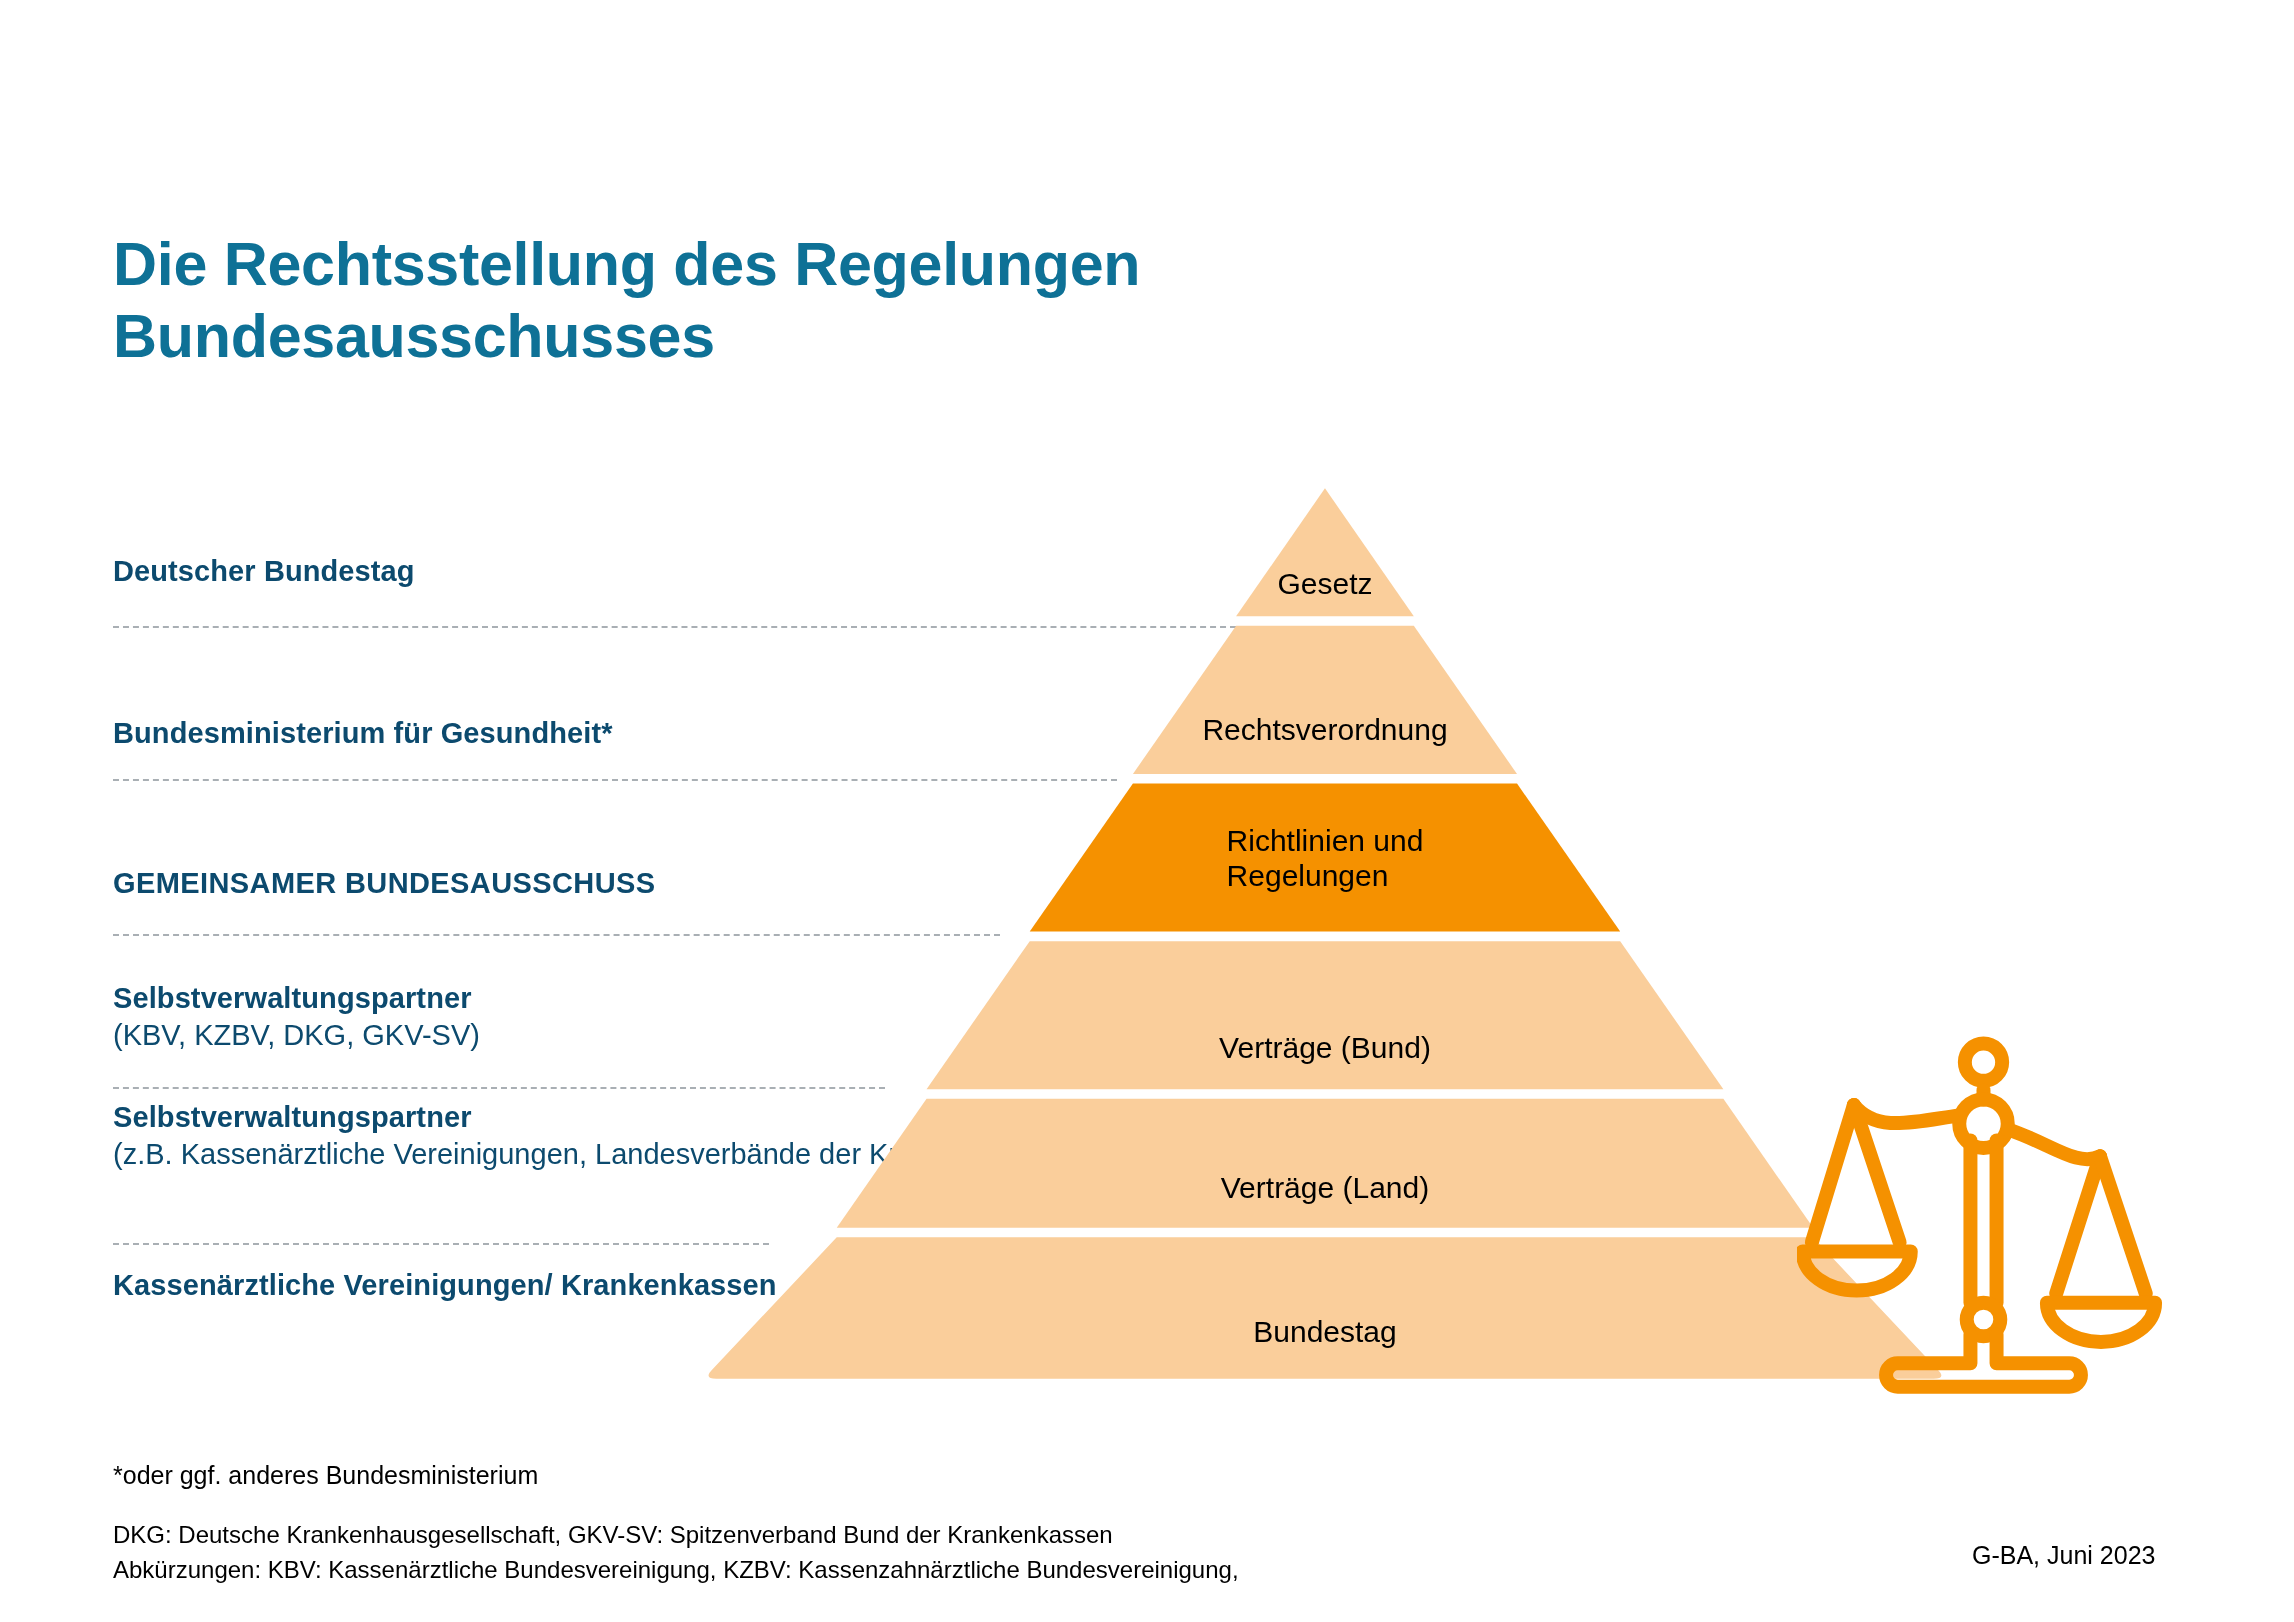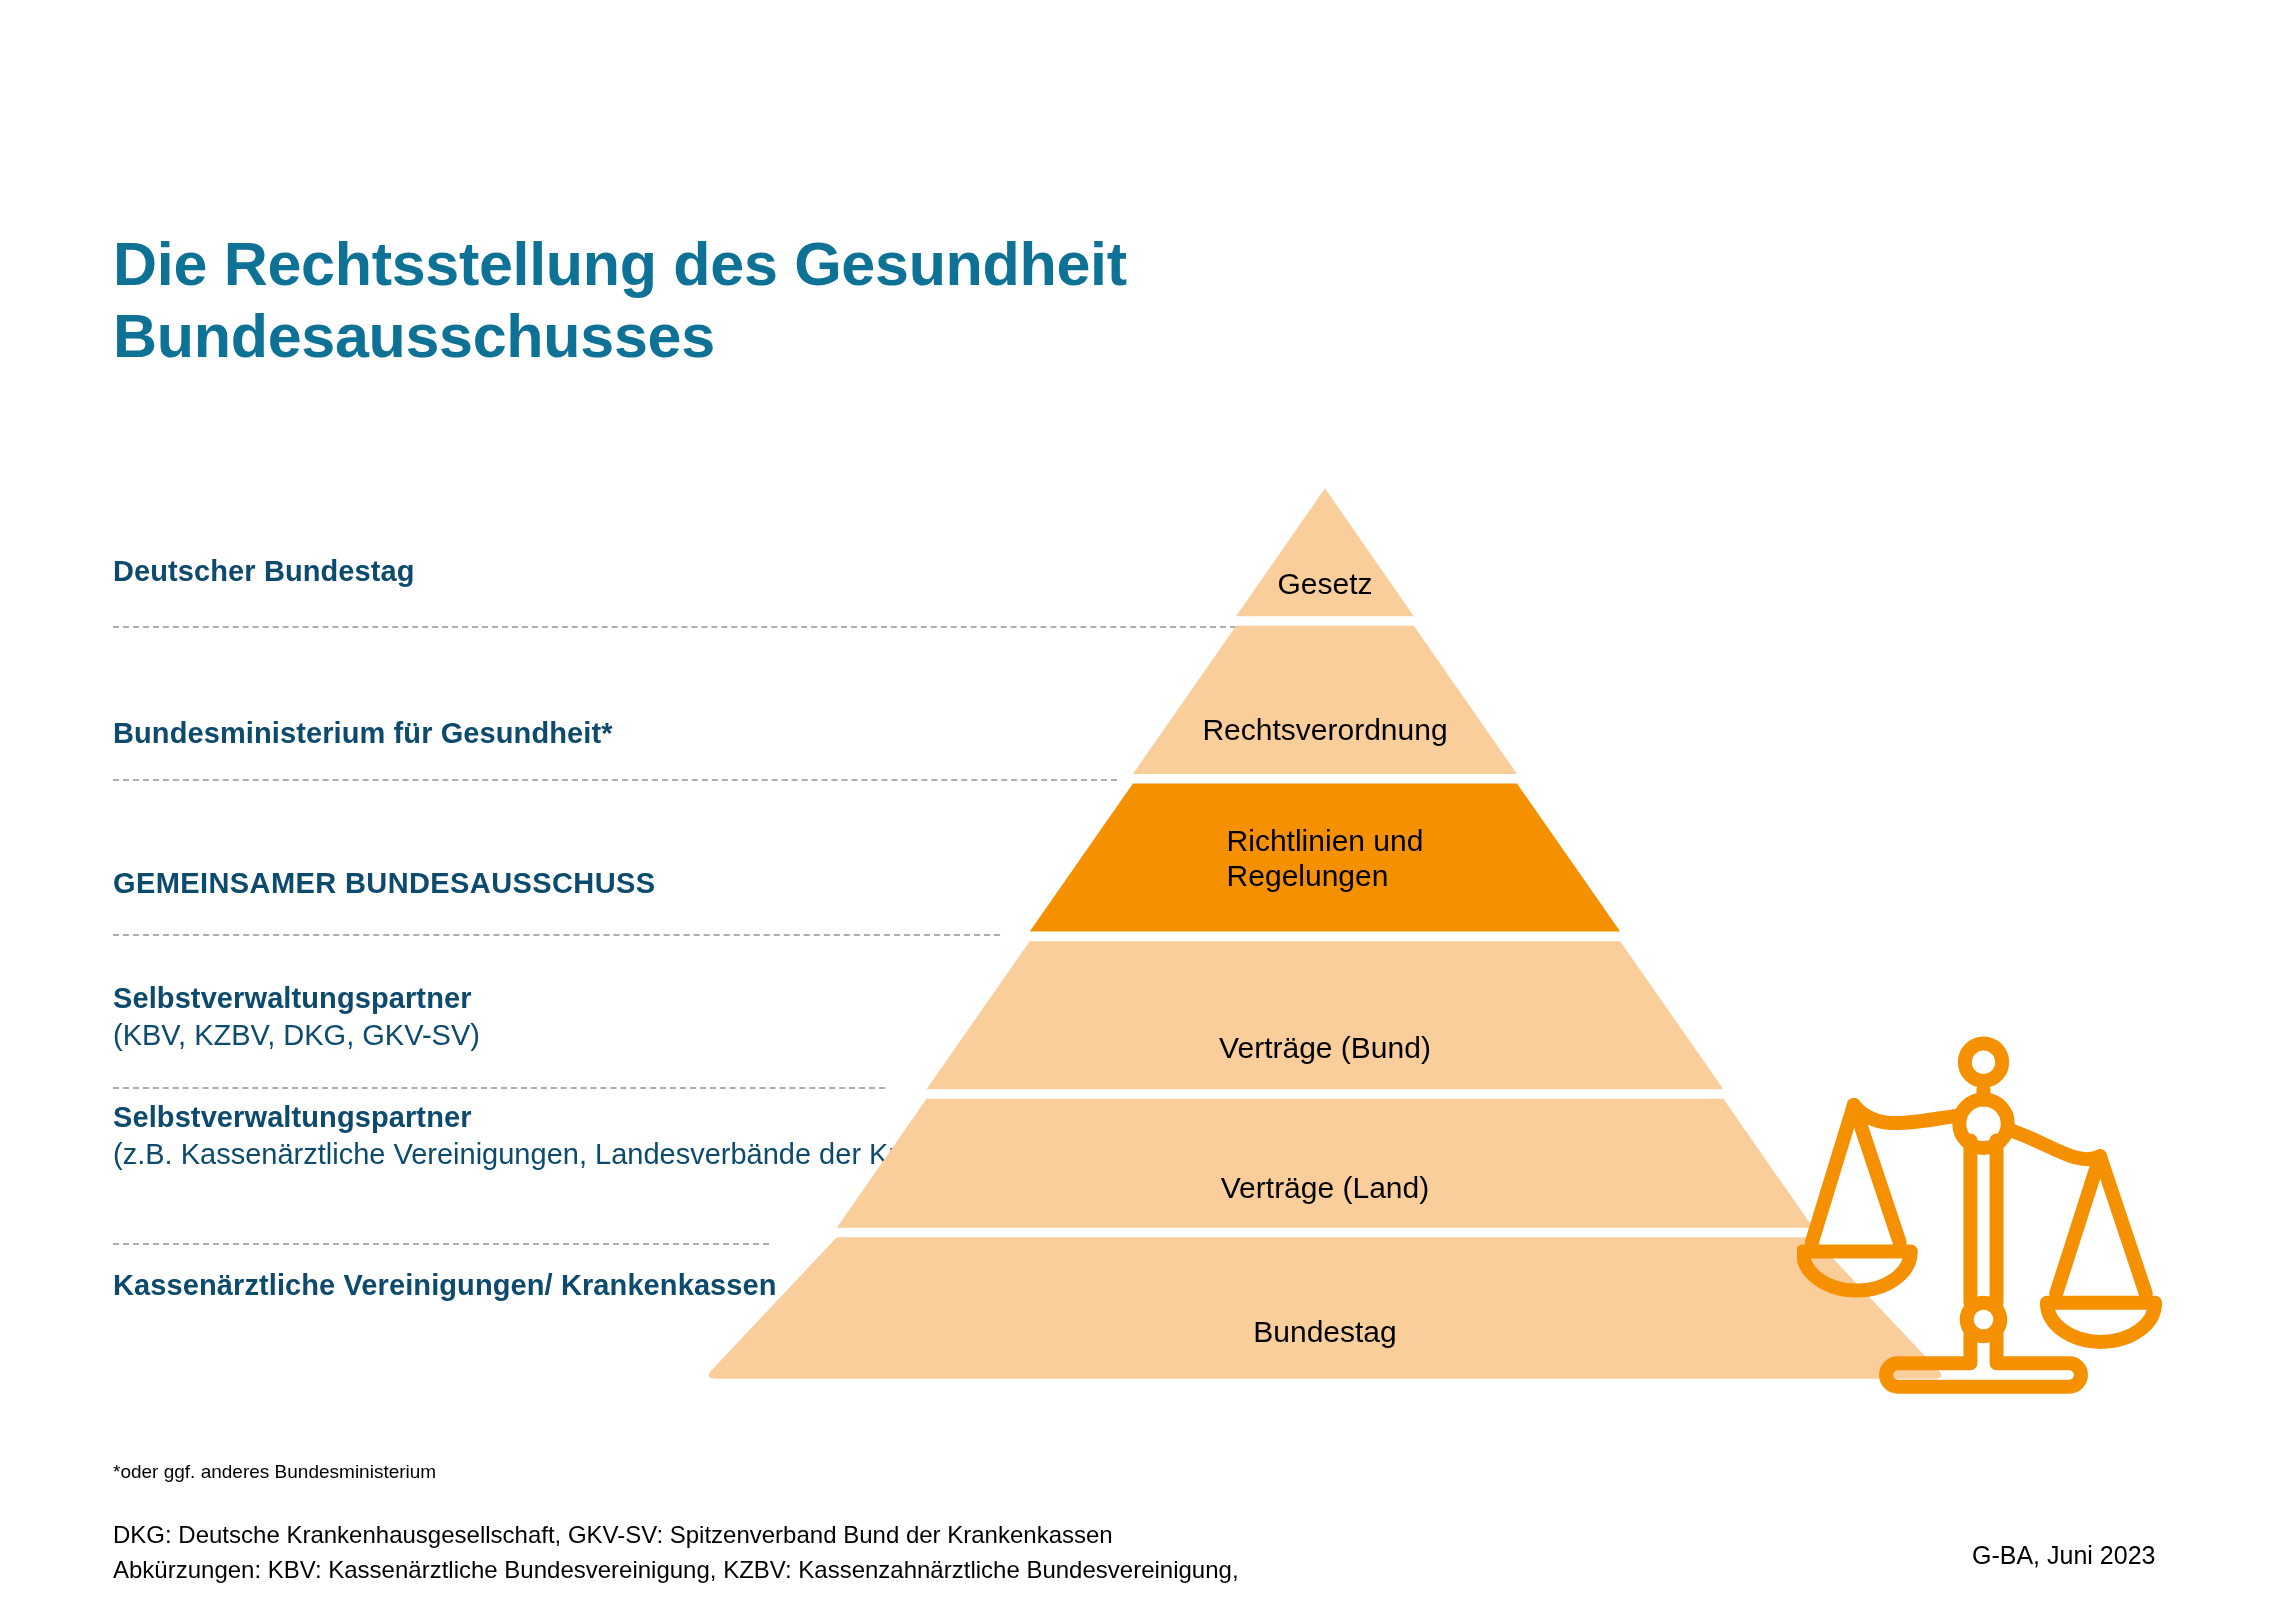--- a/index.html
+++ b/index.html
@@ -92,21 +92,21 @@
     width: 373px;
     height: 373px;
   }
   #scales svg { display: block; width: 373px; height: 373px; }
 
   
   #footnote-star {
     position: absolute;
     left: 113px;
     top: 1461px;
-    font-size: 19px;
+    font-size: 25px;
     color: #000000;
   }
   #abbrev {
     position: absolute;
     left: 113px;
     top: 1518px;
     font-size: 24px;
     line-height: 1.45;
     color: #000000;
   }
@@ -119,21 +119,21 @@
     color: #000000;
     white-space: nowrap;
   }
 </style>
 </head>
 <body>
 
 <div id="stage">
 
   <div id="title">
-    <span class="line">Die Rechtsstellung des Gesundheit</span>
+    <span class="line">Die Rechtsstellung des Regelungen</span>
     <span class="line">Bundesausschusses</span>
   </div>
 
   <div class="row-label" style="top:553px;">
     <span class="strong">Deutscher Bundestag</span>
   </div>
 
   <div class="row-label" style="top:715px;">
     <span class="strong">Bundesministerium für Gesundheit*</span>
   </div>

